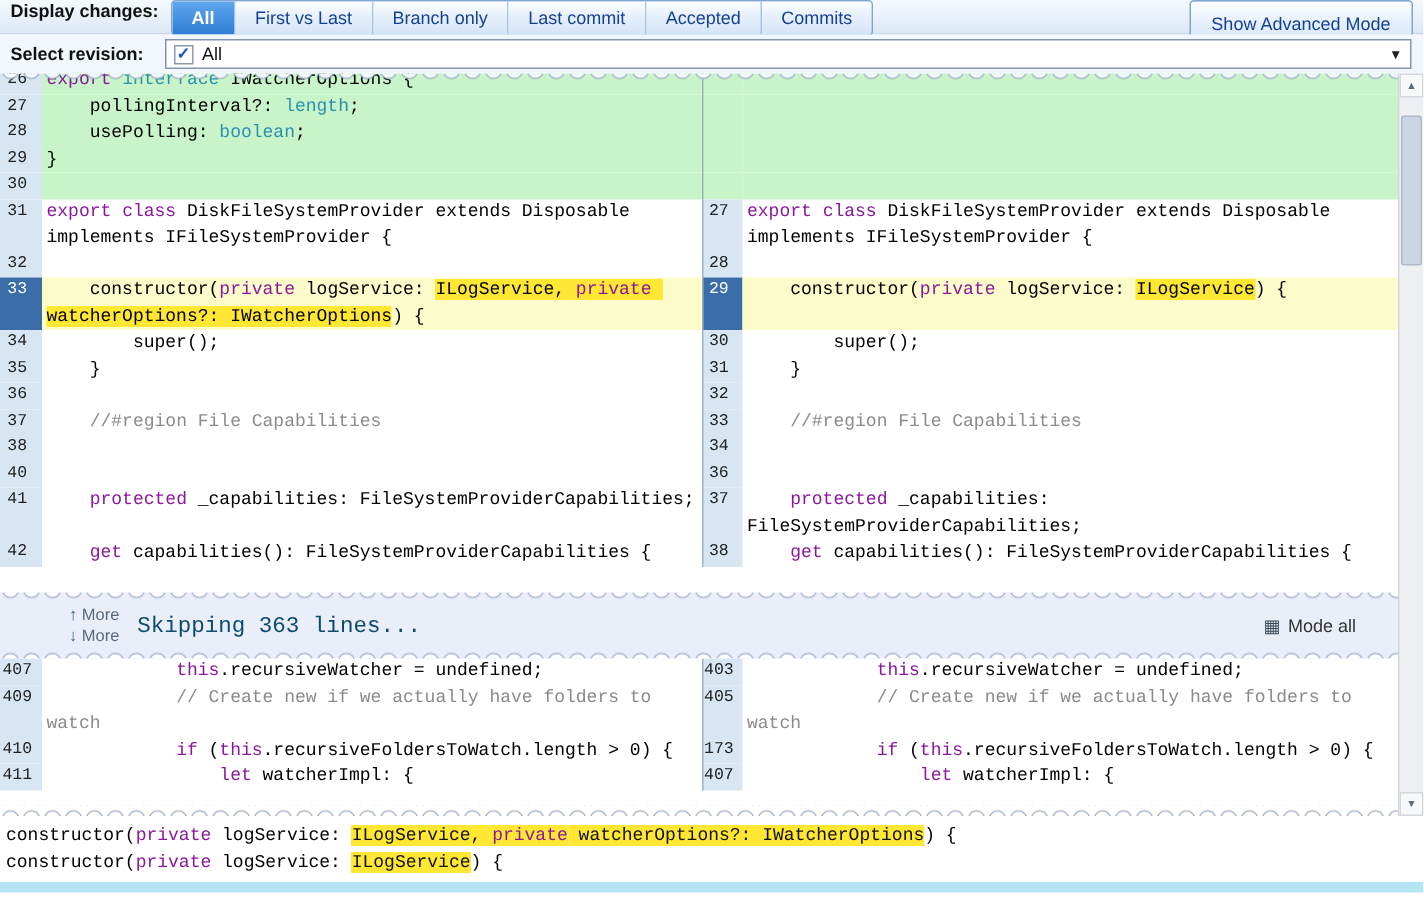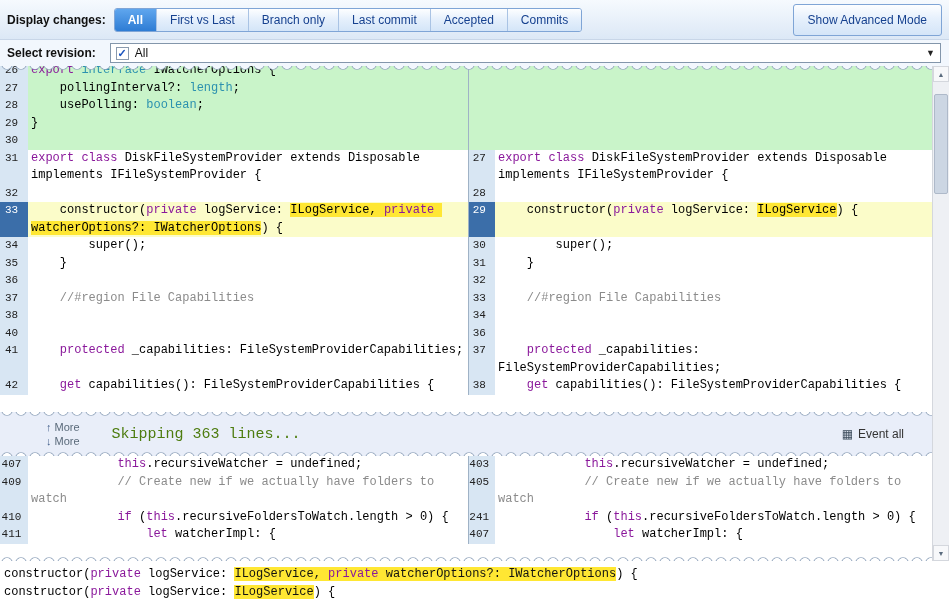--- a/index.html
+++ b/index.html
@@ -1,20 +1,20 @@
 <!DOCTYPE html>
 <html style="--accent-blue: #2e7cd4; --added-bg: #c9f4c9; --changed-bg: #fbfcc9; --highlight-yellow: #ffe733; --selected-line-number-bg: #3b6ea9; --gutter-bg: #d8e6f3; --keyword: #8a189b; --type-keyword: #2b91af; --comment: #8b8b8b; --skip-band-bg: #e9eef9; --status-strip: #b5e4f4;"><head>
 <meta charset="utf-8">
 <style>
   *{box-sizing:border-box;margin:0;padding:0}
   html,body{width:949px;height:604px;overflow:hidden;background:#fff;font-family:"Liberation Sans",sans-serif}
   .app{width:949px;height:604px;display:flex;flex-direction:column;font-size:12px;color:#111;position:relative}
 
   
-  .row1{height:40px;flex:0 0 auto;background:linear-gradient(#f6fafe,#dce8f6);border-bottom:1px solid #c8d6e8;display:flex;align-items:center;padding:0 7px}
+  .row1{height:23px;flex:0 0 auto;background:linear-gradient(#f6fafe,#dce8f6);border-bottom:1px solid #c8d6e8;display:flex;align-items:flex-start;padding:0 7px}
   .lbl{font-weight:bold;margin-right:8px;white-space:nowrap}
   .seg{display:flex;border:1px solid #7fa5d6;border-radius:3px;overflow:hidden}
   .seg button{font:12px "Liberation Sans",sans-serif;color:#16418f;background:linear-gradient(#fdfeff,#e6f0fc 45%,#d4e5f8);border:none;border-right:1px solid #a9c3e4;padding:4px 13px;cursor:pointer;white-space:nowrap}
   .seg button:last-child{border-right:none}
   .seg button.active{background:linear-gradient(#5fa6ee,var(--accent-blue,#2e7cd4));color:#fff;font-weight:bold}
   .adv{margin-left:auto;font:12px "Liberation Sans",sans-serif;color:#16418f;background:linear-gradient(#fdfeff,#e6f0fc 45%,#d4e5f8);border:1px solid #7fa5d6;border-radius:3px;padding:8px 14px;white-space:nowrap;cursor:pointer}
 
   
   .row2{height:26px;flex:0 0 auto;background:#f2f7fd;display:flex;align-items:center;padding:0 8px 0 7px}
   .combo{flex:1;height:20px;margin-left:6px;background:#fff;border:1px solid #8396ab;display:flex;align-items:center;padding:0 5px;cursor:pointer}
@@ -45,21 +45,21 @@
   
   .torn{position:absolute;left:0;right:0;height:7px;background-repeat:repeat-x;background-size:14px 7px;pointer-events:none;z-index:3}
   .torn-top{top:0;background-image:radial-gradient(circle at 7px -2px,#f2f7fd 4.6px,#9cadc2 5.2px,rgba(156,173,194,0) 6.3px)}
   .torn-bot{bottom:0;background-image:radial-gradient(circle at 7px 9px,#ffffff 4.6px,#9cadc2 5.2px,rgba(156,173,194,0) 6.3px)}
   .skip{height:44px;background:var(--skip-band-bg,#e9eef9);position:relative;display:flex;align-items:center}
   .skip .torn-a{top:0;background-image:radial-gradient(circle at 7px -2px,#ffffff 4.6px,#9cadc2 5.2px,rgba(156,173,194,0) 6.3px)}
   .skip .torn-b{bottom:0;background-image:radial-gradient(circle at 7px 9px,#ffffff 4.6px,#9cadc2 5.2px,rgba(156,173,194,0) 6.3px)}
   .morecol{margin-left:46px;display:flex;flex-direction:column;gap:2px}
   .morebtn{display:flex;align-items:center;gap:3px;font-size:11px;color:#5a6a7a;cursor:pointer}
   .micon{color:#44608c;font-size:11px}
-  .skiptext{margin-left:32px;font:15px "Liberation Mono",monospace;color:#4d7c0f}
+  .skiptext{margin-left:12px;font:15px "Liberation Mono",monospace;color:#0c4a6e}
   .showall{margin-left:auto;margin-right:28px;display:flex;align-items:center;gap:5px;color:#333;cursor:pointer}
   .showall .sicon{font-size:12px;color:#3a4a5a}
 
   
   .vscroll{width:17px;height:495px;background:#eef0f4;border-left:1px solid #d4d7dd;display:flex;flex-direction:column}
   .sbtn{height:16px;flex:0 0 auto;background:#f7f8fa;border:1px solid #d4d7dd;font-size:7px;color:#5a6b7e;display:flex;align-items:center;justify-content:center;cursor:pointer}
   .strack{flex:1;position:relative}
   .sthumb{position:absolute;left:1px;right:1px;top:12px;height:100px;background:#ccd6e3;border:1px solid #aeb9c9;border-radius:2px;cursor:grab}
 
   
@@ -216,21 +216,21 @@
             <span>More</span>
           </div>
           <div class="morebtn">
             <span class="micon">↓</span>
             <span>More</span>
           </div>
         </div>
         <div class="skiptext">Skipping 363 lines...</div>
         <div class="showall">
           <span class="sicon">▦</span>
-          <span>Event all</span>
+          <span>Mode all</span>
         </div>
         <div class="torn torn-b"></div>
       </div>
 
       <table class="code-table">
         <colgroup>
             <col style="width:28px">
             <col style="width:440px">
             <col style="width:27px">
             <col style="width:437px">
@@ -244,21 +244,21 @@
             </tr>
             <tr>
               <td class="gut">409</td>
               <td class="code "><span class="tk-c">            // Create new if we actually have folders to watch</span></td>
               <td class="gut gutr">405</td>
               <td class="code "><span class="tk-c">            // Create new if we actually have folders to watch</span></td>
             </tr>
             <tr>
               <td class="gut">410</td>
               <td class="code "><span class="tk-p">            </span><span class="tk-k">if</span><span class="tk-p"> (</span><span class="tk-k">this</span><span class="tk-p">.recursiveFoldersToWatch.length &gt; 0) {</span></td>
-              <td class="gut gutr">241</td>
+              <td class="gut gutr">173</td>
               <td class="code "><span class="tk-p">            </span><span class="tk-k">if</span><span class="tk-p"> (</span><span class="tk-k">this</span><span class="tk-p">.recursiveFoldersToWatch.length &gt; 0) {</span></td>
             </tr>
             <tr>
               <td class="gut">411</td>
               <td class="code "><span class="tk-p">                </span><span class="tk-k">let</span><span class="tk-p"> watcherImpl: {</span></td>
               <td class="gut gutr">407</td>
               <td class="code "><span class="tk-p">                </span><span class="tk-k">let</span><span class="tk-p"> watcherImpl: {</span></td>
             </tr>
           </tbody>
       </table>

